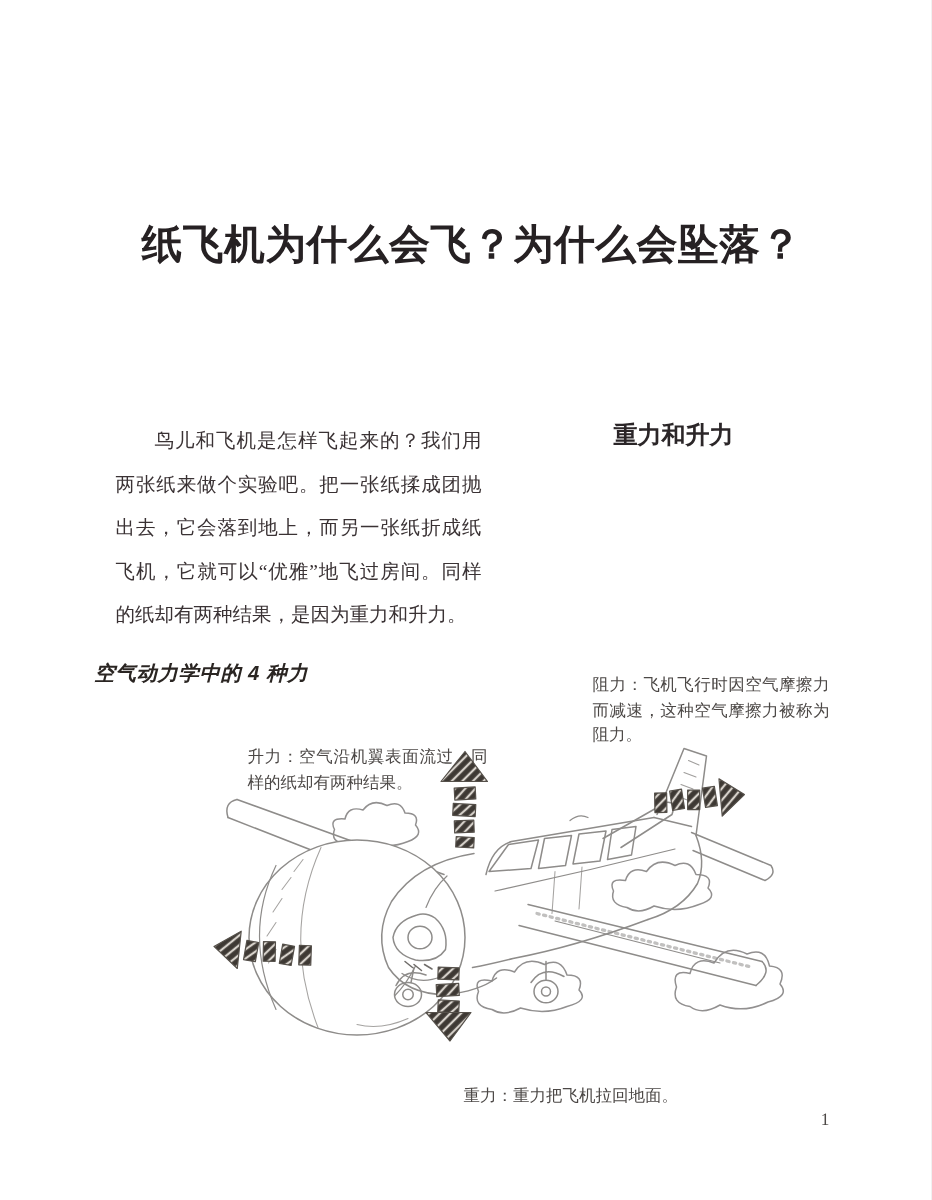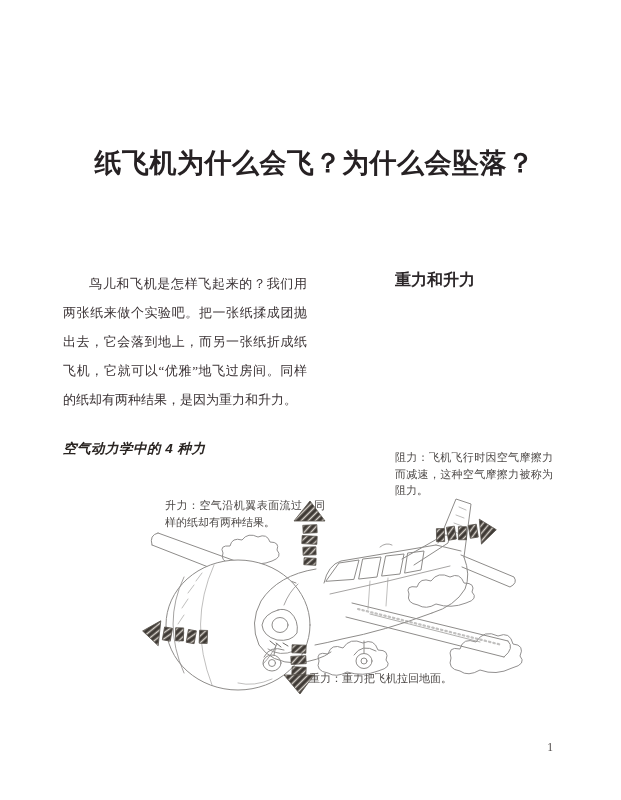--- a/index.html
+++ b/index.html
@@ -7,22 +7,22 @@
     position:relative;width:621px;height:800px;margin:0 auto;
     background:#ffffff;overflow:hidden;
     font-family:"Liberation Serif","DejaVu Serif",serif;
   }
   .title{
     position:absolute;top:141px;left:0;width:100%;
     text-align:center;font-size:27px;font-weight:bold;
     color:#262123;letter-spacing:0.5px;margin:4px;
   }
   .columns{
-    position:absolute;left:63px;top:269px;width:497px;
-    display:flex;gap:17px;
+    position:absolute;left:63px;top:279px;width:497px;
+    display:flex;gap:17px;justify-content:flex-end;
   }
   .col-left{width:244px;}
   .col-right{width:222px;}
   .body-par{
     margin:0;font-size:13px;line-height:29px;text-align:justify;
     color:#3a3234;text-indent:2em;
   }
   .sub-heading{
     margin:1px 0 13px 0;font-size:16px;font-weight:bold;
     text-align:center;color:#2b2628;
@@ -33,21 +33,21 @@
     font-size:13.5px;font-weight:bold;color:#2a2522;letter-spacing:0.5px;font-style:italic;
   }
   .caption{
     position:absolute;margin:10px;
     font-family:"Liberation Sans","DejaVu Sans",sans-serif;
     font-size:11px;line-height:16.5px;color:#4c4846;text-align:justify;
   }
   .cap-drag{left:385px;top:439px;width:158px;}
   .cap-lift{left:155px;top:487px;width:160px;}
   .cap-thrust{left:133px;top:690px;width:114px;}
-  .cap-gravity{left:299px;top:660px;width:200px;white-space:nowrap;text-align:left;}
+  .cap-gravity{left:299px;top:713px;width:200px;white-space:nowrap;text-align:left;}
   .page-number{
     position:absolute;left:540px;top:741px;width:20px;text-align:center;
     font-size:11.5px;color:#4c4846;
   }
   .illustration{
     position:absolute;left:118px;top:473px;width:410px;height:250px;
   }
 </style>
 </head>
 <body>

